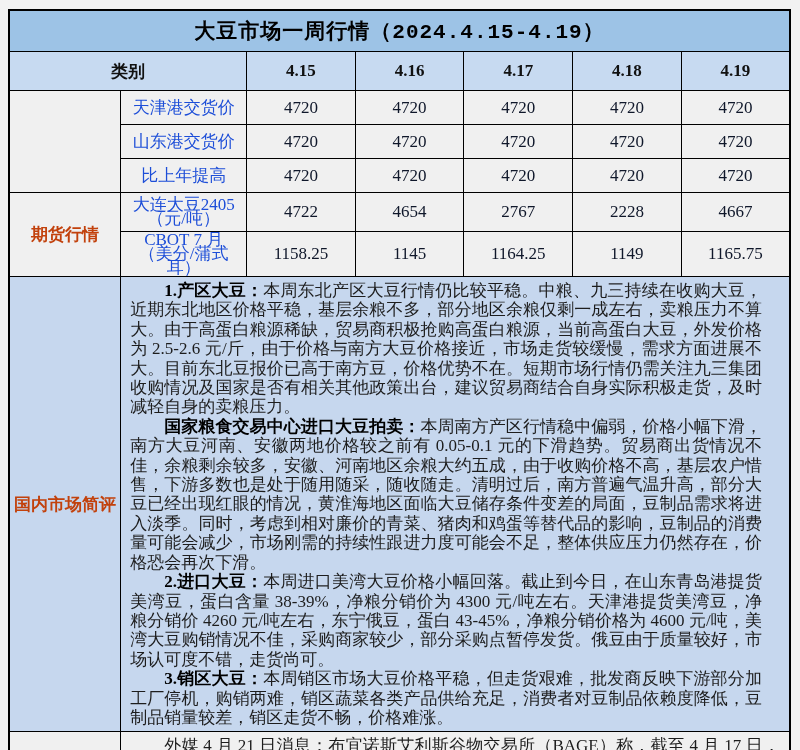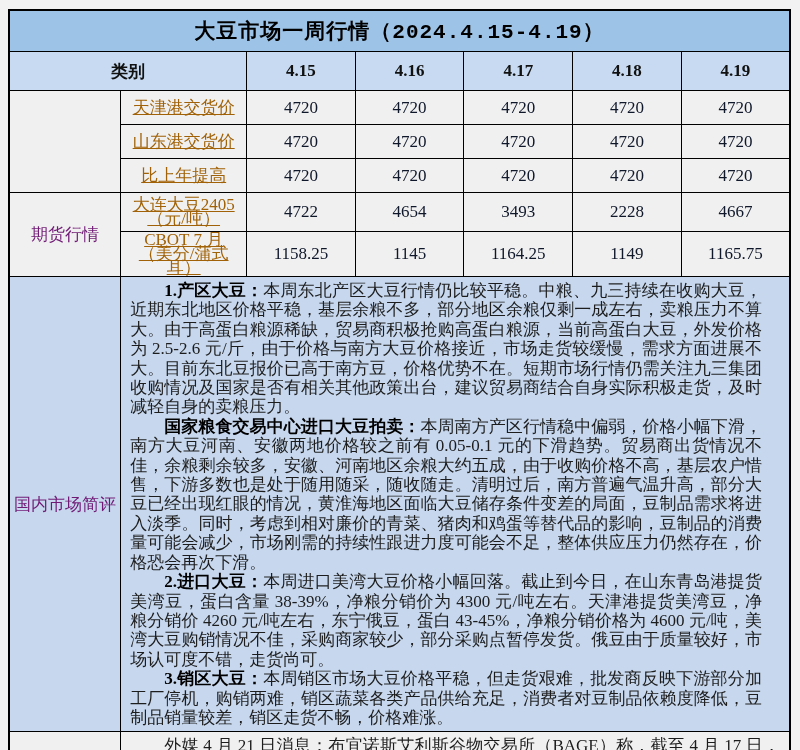--- a/index.html
+++ b/index.html
@@ -39,22 +39,22 @@
     letter-spacing:1px;
   }
   .header-cell{
     background:#c7daf1;
     height:36px;
     font-weight:bold;
     color:#111;
   }
   .spot-cell{height:31px;background:#f0f0f0;}
   .fut-cell{height:36px;background:#f0f0f0;}
-  .label-cell{color:#a16207;text-decoration:underline;}
-  .group-cell{font-weight:normal;color:#701a75;background:#f0f0f0;}
+  .label-cell{color:#1d4ed8;}
+  .group-cell{font-weight:bold;color:#c2410c;background:#f0f0f0;}
   .pre{white-space:pre-line;line-height:14px;}
   .commentary-label{background:#c6d7ee;margin-top:28px;}
   .commentary-body{
     background:#c6d7ee;
     text-align:justify;
     vertical-align:middle;
     padding:4px 27px 4px 9px;
     line-height:19.4px;
     height:327px;
   }
@@ -125,21 +125,21 @@
     <td class="spot-cell num">4720</td>
     <td class="spot-cell num">4720</td>
   </tr>
 
   <tr>
     <td class="fut-cell group-cell" rowspan="2">期货行情</td>
     <td class="fut-cell label-cell pre">大连大豆2405
 （元/吨）</td>
     <td class="fut-cell num">4722</td>
     <td class="fut-cell num">4654</td>
-    <td class="fut-cell num">3493</td>
+    <td class="fut-cell num">2767</td>
     <td class="fut-cell num">2228</td>
     <td class="fut-cell num">4667</td>
   </tr>
   <tr>
     <td class="fut-cell label-cell pre">CBOT 7 月
 （美分/蒲式耳）</td>
     <td class="fut-cell num">1158.25</td>
     <td class="fut-cell num">1145</td>
     <td class="fut-cell num">1164.25</td>
     <td class="fut-cell num">1149</td>

